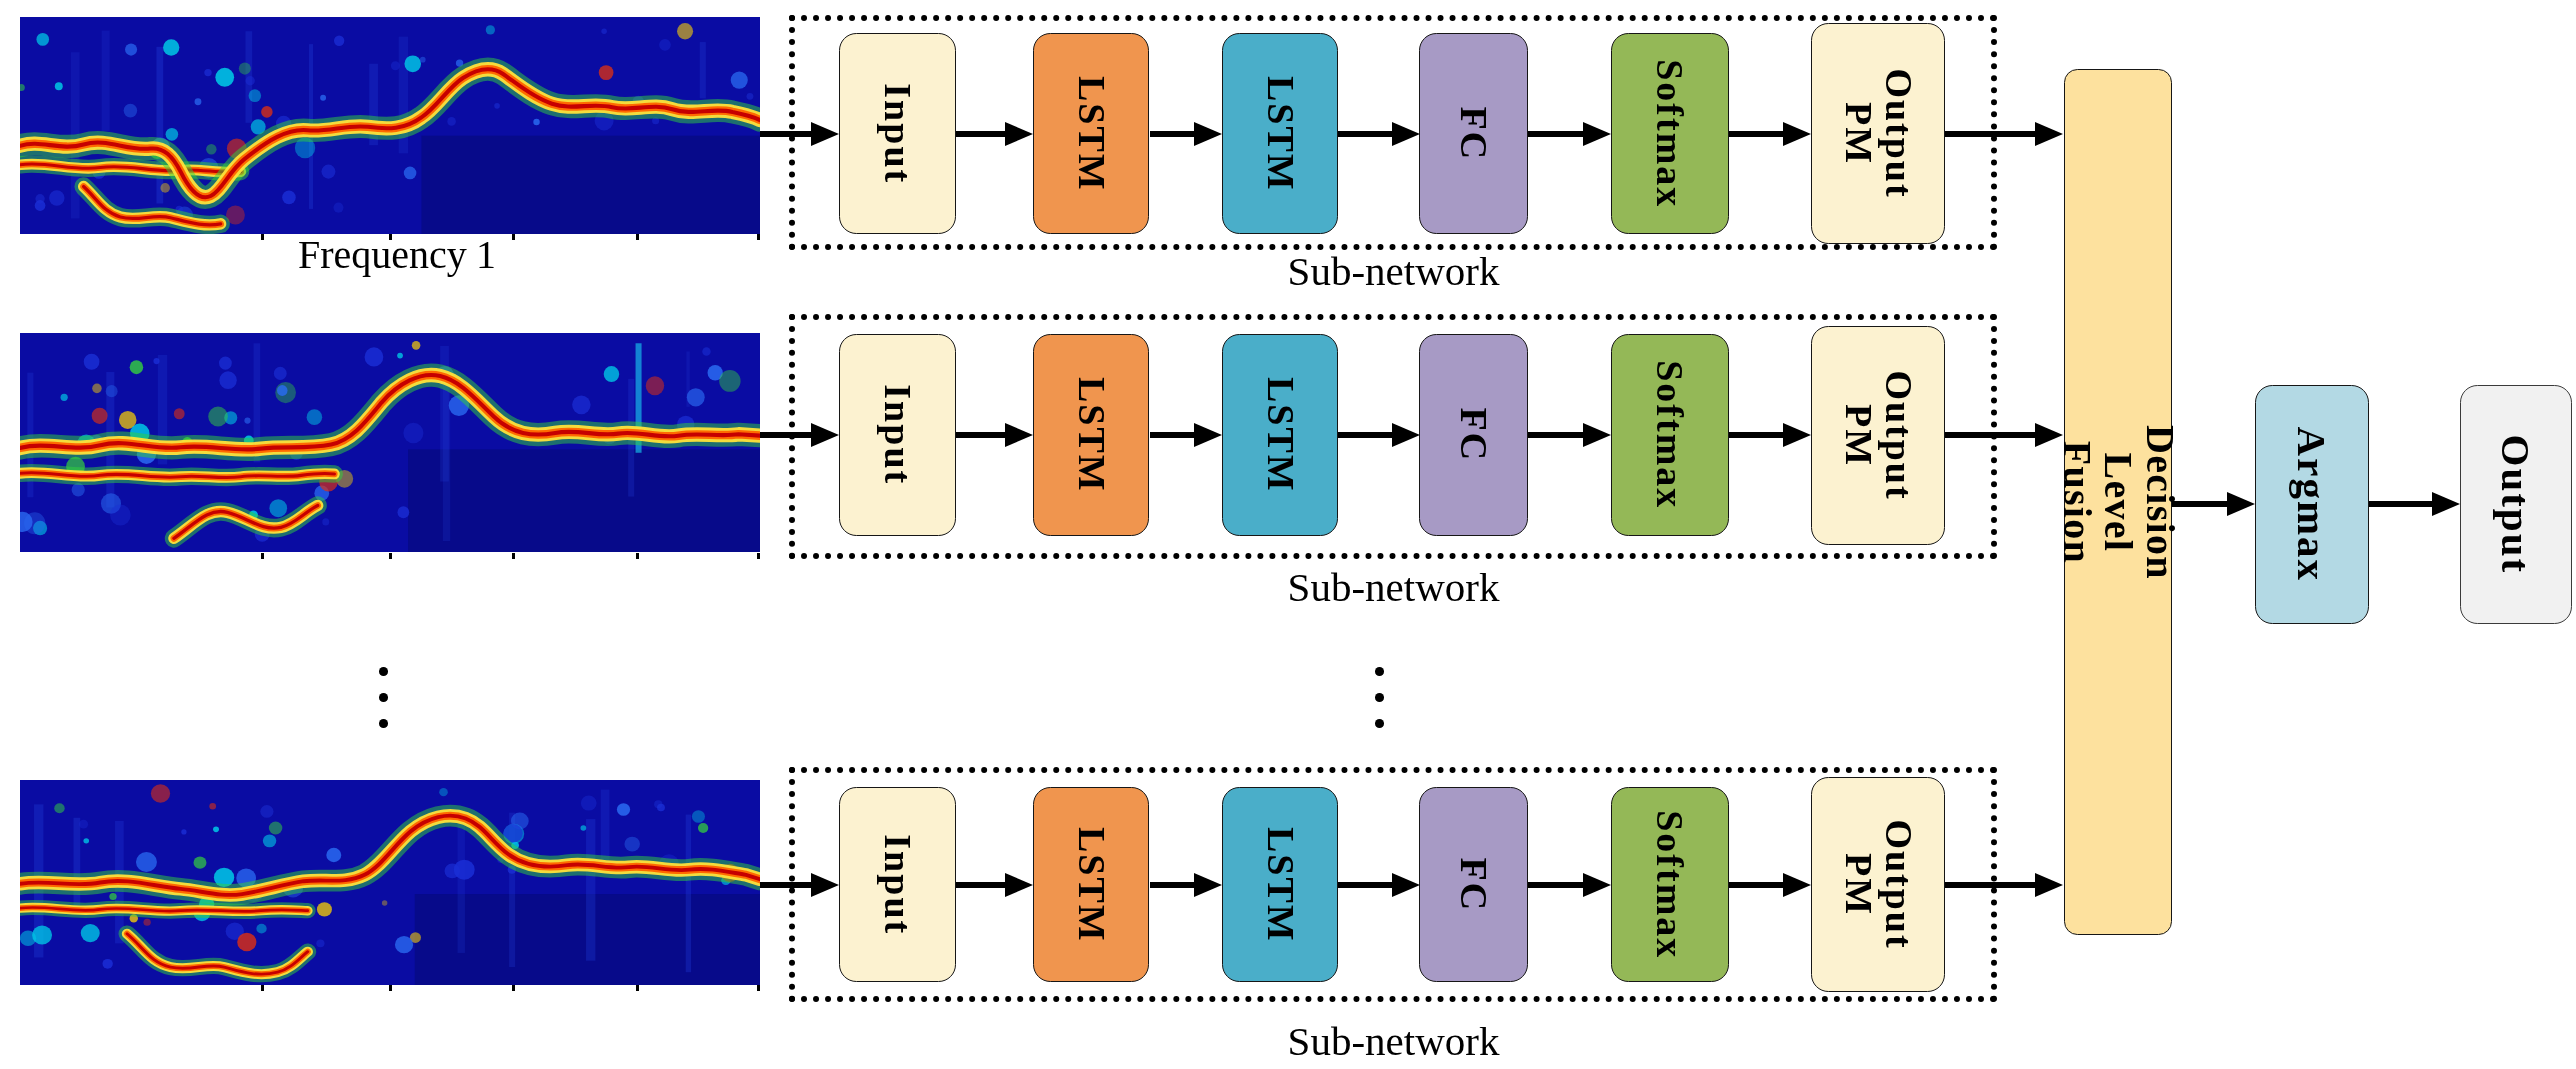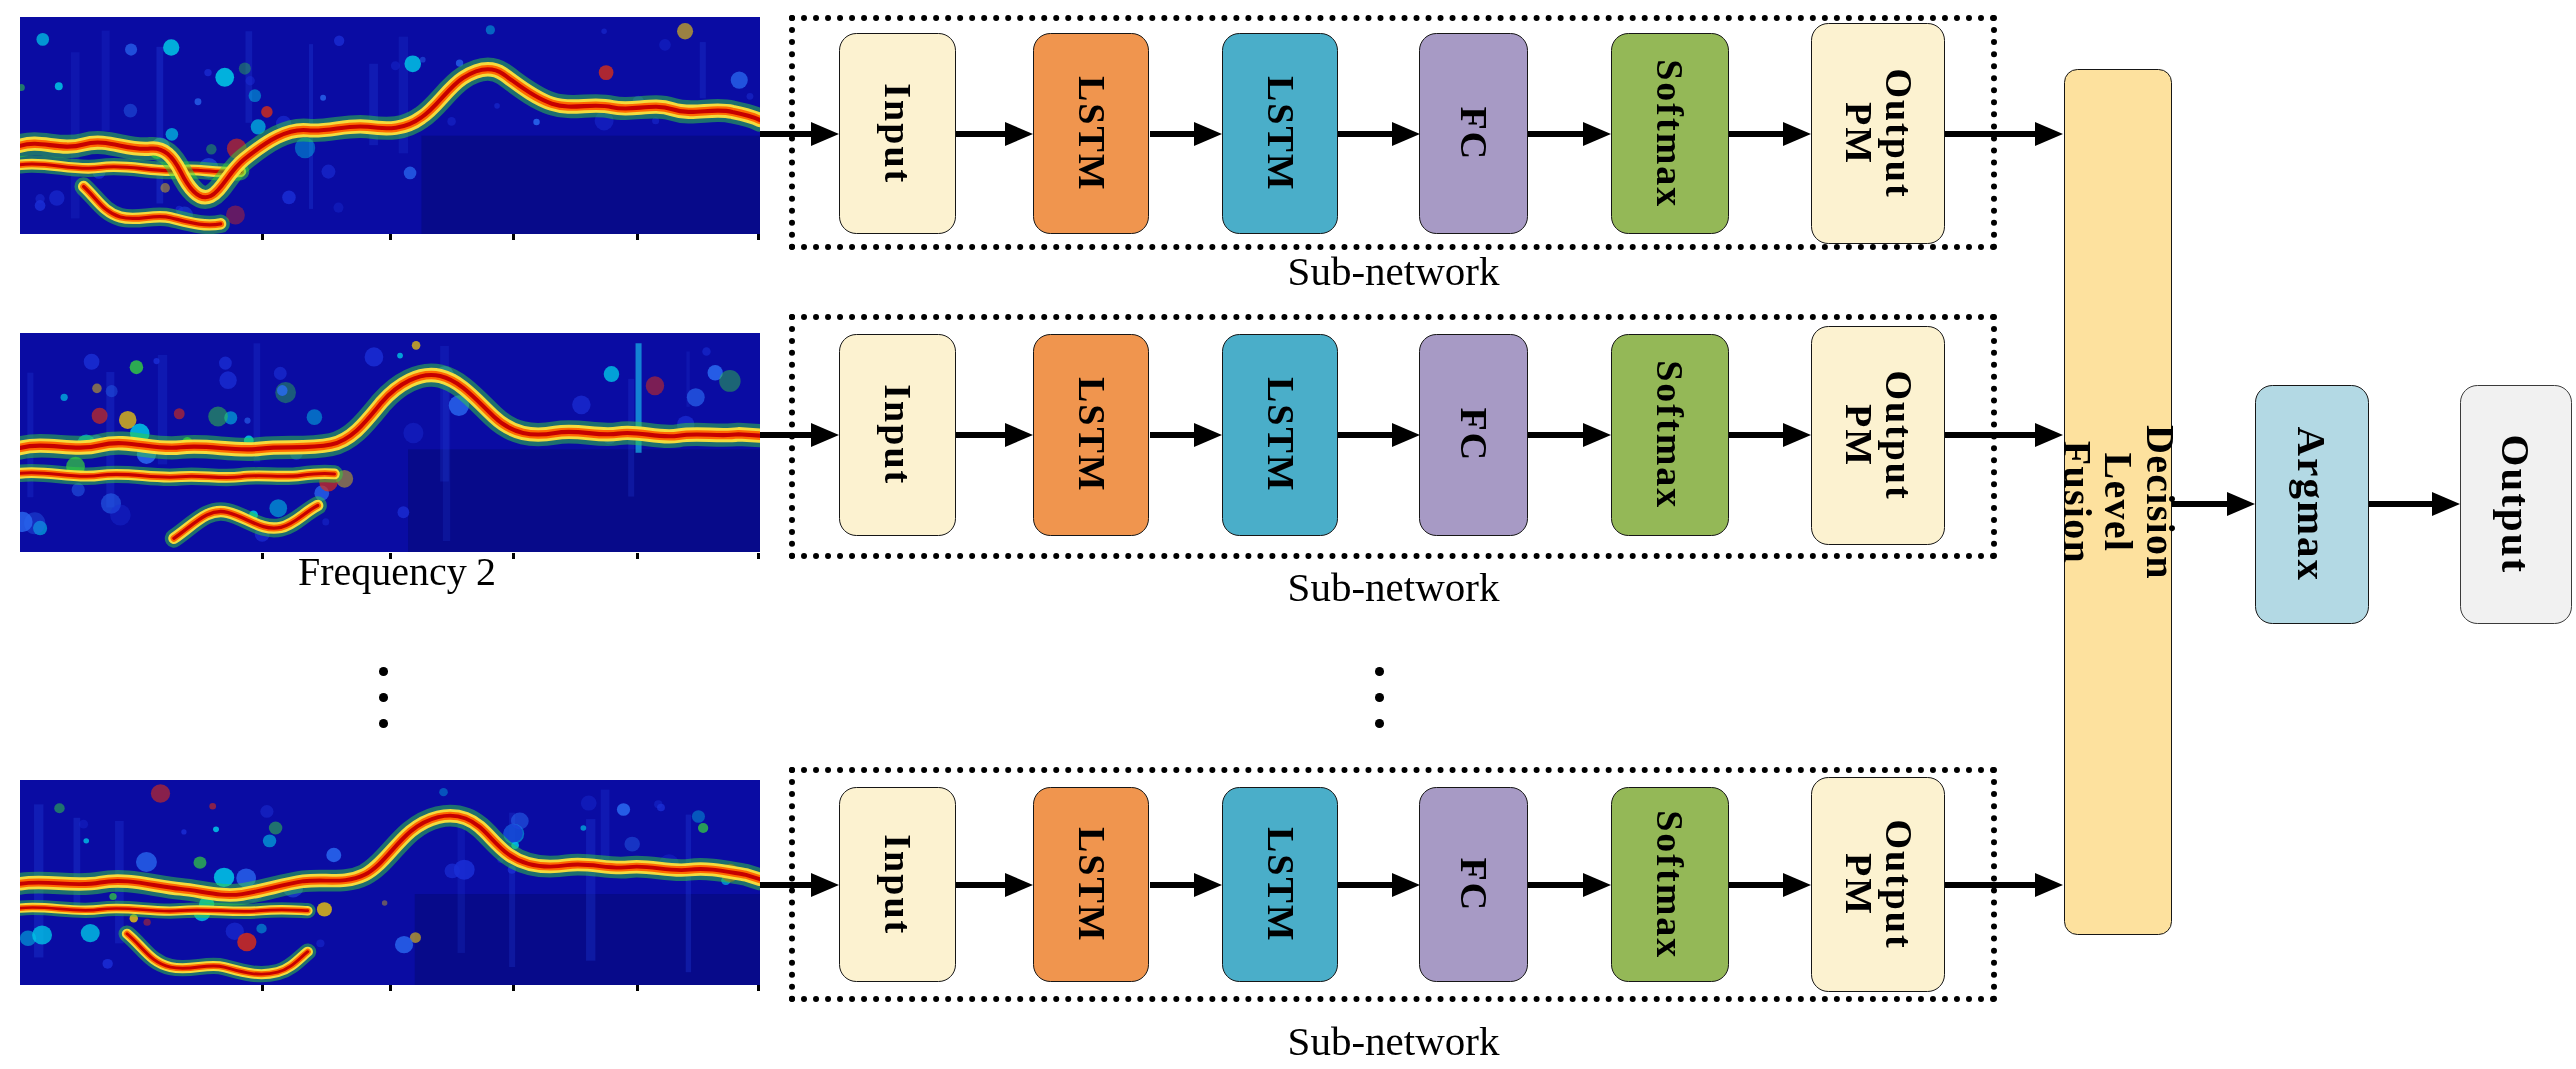--- a/index.html
+++ b/index.html
@@ -317,22 +317,22 @@
         <path d="M160,240 C185,262 195,285 225,292 C255,299 280,285 305,292 C330,299 355,308 385,300 C405,295 418,278 430,268" fill="none" stroke="#ffe13a" stroke-width="15.75" opacity="0.95" stroke-linecap="round" stroke-linejoin="round"></path>
         <path d="M160,240 C185,262 195,285 225,292 C255,299 280,285 305,292 C330,299 355,308 385,300 C405,295 418,278 430,268" fill="none" stroke="#ff6a00" stroke-width="9.375" opacity="1" stroke-linecap="round" stroke-linejoin="round"></path>
         <path d="M160,240 C185,262 195,285 225,292 C255,299 280,285 305,292 C330,299 355,308 385,300 C405,295 418,278 430,268" fill="none" stroke="#c60000" stroke-width="4.5" opacity="1" stroke-linecap="round" stroke-linejoin="round"></path>
         <path d="M0,162 C40,155 80,168 120,160 C160,152 200,166 240,170 C272,173 300,183 332,178 C364,173 392,163 424,158 C456,154 486,163 515,148 C540,135 558,103 584,80 C610,58 640,50 666,60 C692,70 706,98 730,116 C754,134 786,138 818,133 C850,128 880,140 910,136 C940,132 970,144 1000,140 C1030,136 1060,144 1085,148 L1106,155" fill="none" stroke="#2fd13b" stroke-width="34" opacity="0.5" stroke-linecap="round" stroke-linejoin="round"></path>
         <path d="M0,162 C40,155 80,168 120,160 C160,152 200,166 240,170 C272,173 300,183 332,178 C364,173 392,163 424,158 C456,154 486,163 515,148 C540,135 558,103 584,80 C610,58 640,50 666,60 C692,70 706,98 730,116 C754,134 786,138 818,133 C850,128 880,140 910,136 C940,132 970,144 1000,140 C1030,136 1060,144 1085,148 L1106,155" fill="none" stroke="#ffe13a" stroke-width="21" opacity="0.95" stroke-linecap="round" stroke-linejoin="round"></path>
         <path d="M0,162 C40,155 80,168 120,160 C160,152 200,166 240,170 C272,173 300,183 332,178 C364,173 392,163 424,158 C456,154 486,163 515,148 C540,135 558,103 584,80 C610,58 640,50 666,60 C692,70 706,98 730,116 C754,134 786,138 818,133 C850,128 880,140 910,136 C940,132 970,144 1000,140 C1030,136 1060,144 1085,148 L1106,155" fill="none" stroke="#ff6a00" stroke-width="12.5" opacity="1" stroke-linecap="round" stroke-linejoin="round"></path>
         <path d="M0,162 C40,155 80,168 120,160 C160,152 200,166 240,170 C272,173 300,183 332,178 C364,173 392,163 424,158 C456,154 486,163 515,148 C540,135 558,103 584,80 C610,58 640,50 666,60 C692,70 706,98 730,116 C754,134 786,138 818,133 C850,128 880,140 910,136 C940,132 970,144 1000,140 C1030,136 1060,144 1085,148 L1106,155" fill="none" stroke="#c60000" stroke-width="6" opacity="1" stroke-linecap="round" stroke-linejoin="round"></path>
       </svg>
   </div>
 
-  <div class="freq" style="top:544px">
-    <span>Frequency</span><span class="idx">2</span>
+  <div class="freq" style="top:227px">
+    <span>Frequency</span><span class="idx">1</span>
   </div>
 
   <div class="vdots" style="left:379px;top:667px">
     <div class="dot"></div>
       <div class="dot"></div>
       <div class="dot"></div>
   </div>
   <div class="vdots" style="left:1375px;top:667px">
     <div class="dot"></div>
       <div class="dot"></div>

